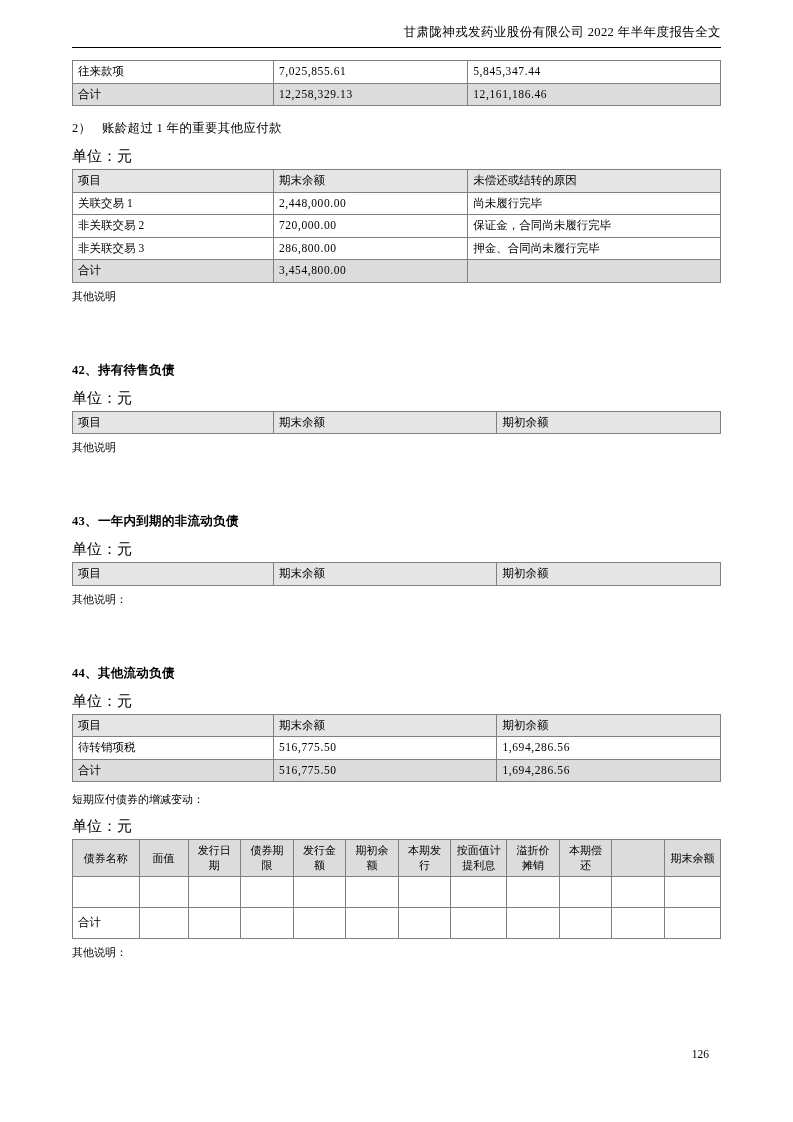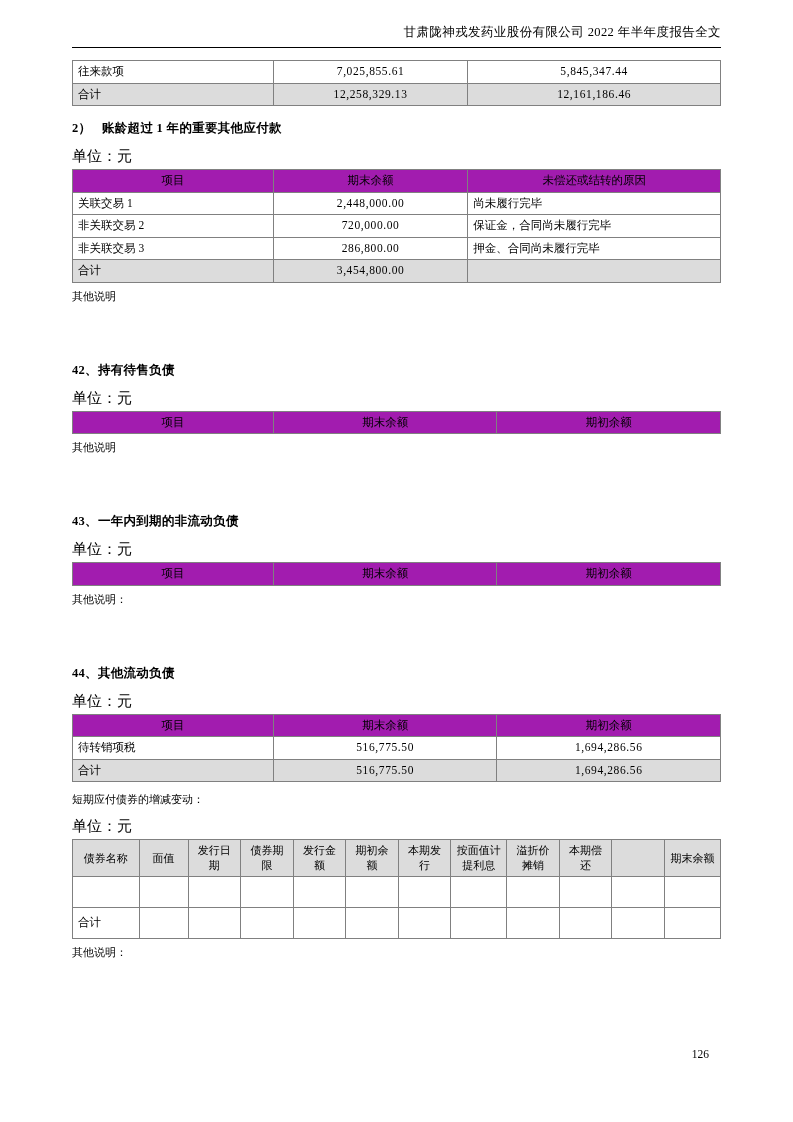--- a/index.html
+++ b/index.html
@@ -38,47 +38,46 @@
     font-size: 11.5px;
   }
   table.doc td, table.doc th {
     border: 1px solid #808080;
     padding: 3px 5px;
     vertical-align: middle;
     line-height: 1.35;
     font-weight: normal;
   }
   .hdr-cell {
-    background: #a21caf;
-    text-align: center;
+    background: #e5e5e5;
   }
   .sum-row td {
     background: #dcdcdc;
   }
   .num {
-    text-align: center;
+    text-align: left;
     font-family: "Liberation Serif", serif;
     letter-spacing: 0.6px;
     margin-left: 35px;
   }
   .lft { text-align: left; margin-left: 24px; }
   .unit {
     text-align: left;
     font-size: 15px;
     margin: 10px 0 3px 0;
   }
   .sec-num {
     font-size: 12.5px;
     font-weight: bold;
     margin: 16px 0 10px 0;
     letter-spacing: 0.3px;
   }
   .sub-head {
     font-size: 12.5px;
-    font-weight: bold;
+    font-weight: normal;
     margin: 14px 0 6px 0;
     letter-spacing: 0.3px;
   }
   .sub-head .idx {
     display: inline-block;
     min-width: 30px;
   }
   .note {
     font-size: 11px;
     margin: 6px 0 0 0;

